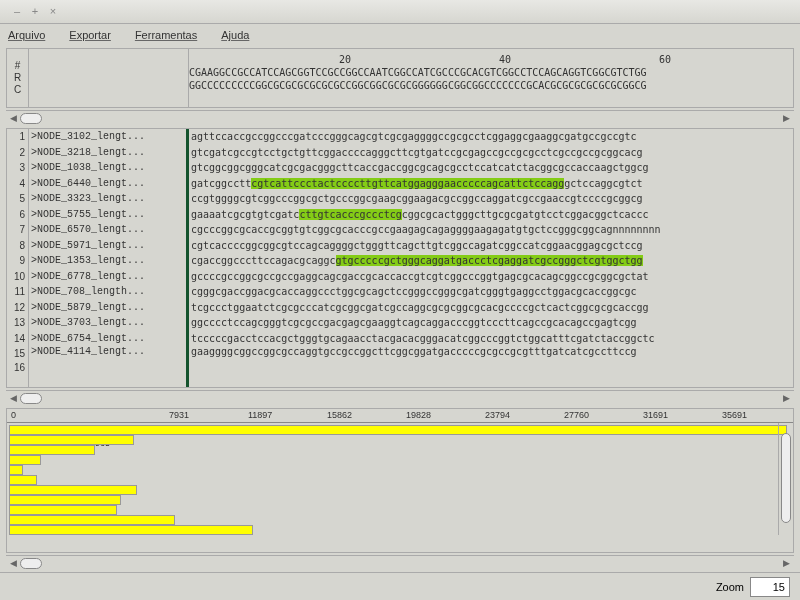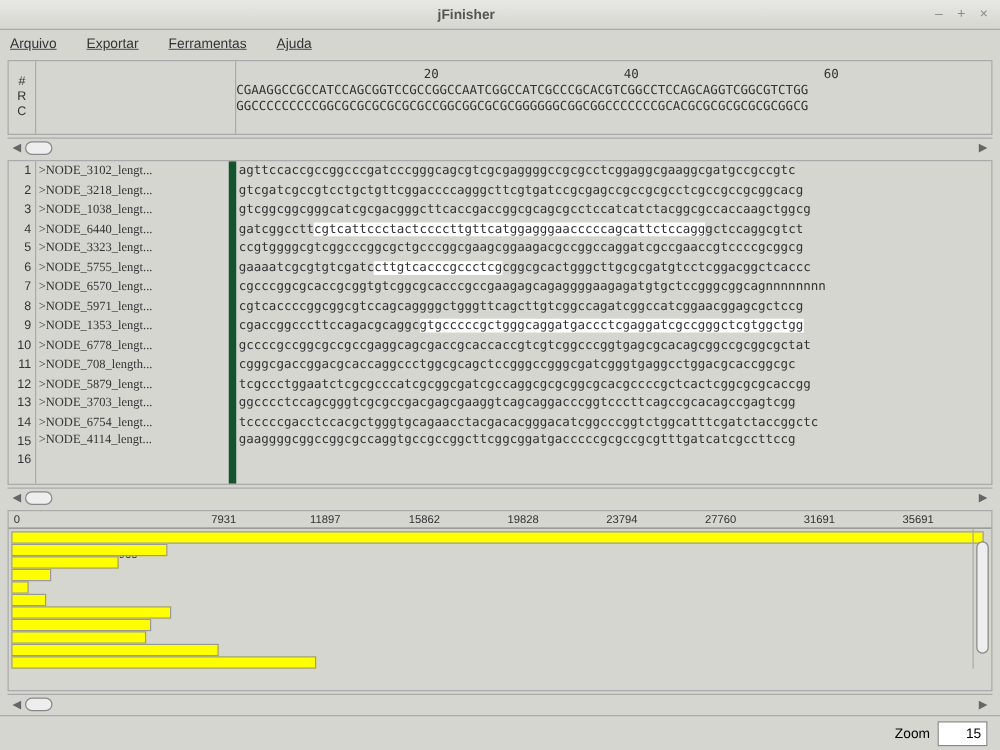--- a/index.html
+++ b/index.html
@@ -17,40 +17,39 @@
 .ref-col { flex: 1; font-family: monospace; font-size: 10px; line-height: 13px; padding-top: 4px; overflow: hidden; white-space: nowrap; color: #333; }
 .ticks { display: flex; position: relative; height: 13px; }
 .tick { position: absolute; font-size: 10px; }
 .hscroll { height: 16px; background: #d6d6d0; border-top: 1px solid #aaa; position: relative; }
 .hscroll .thumb { position: absolute; left: 14px; top: 2px; width: 22px; height: 11px; background: #eee; border: 1px solid #888; border-radius: 6px; }
 .hscroll .arrow { position: absolute; top: 2px; width: 11px; height: 11px; color: #666; text-align: center; line-height: 11px; font-size: 9px; }
 .hscroll .arrow.l { left: 2px; }
 .hscroll .arrow.r { right: 2px; }
 .main-panel { height: 260px; display: flex; overflow: hidden; }
 .num-col { width: 22px; border-right: 1px solid #aaa; font-size: 10px; text-align: right; padding-right: 3px; color: #333; }
-.name-col { width: 160px; border-right: 6px solid #14532d; font-family: Liberation Serif, serif; font-size: 10px; color: #333; overflow: hidden; }
+.name-col { width: 160px; border-right: 3px solid #14532d; font-family: Liberation Mono, monospace; font-size: 10px; color: #333; overflow: hidden; }
 .seq-col { flex: 1; font-family: monospace; font-size: 10px; color: #333; overflow: hidden; white-space: nowrap; }
 .row { height: 15.5px; line-height: 15.5px; padding-left: 2px; }
 .row.clipped { height: 12px; line-height: 12px; overflow: hidden; }
-.hl { background: #ffffff; }
+.hl { background: #84cc16; }
 .coverage-panel { height: 145px; position: relative; }
 .axis { height: 14px; font-size: 9px; position: relative; color: #333; border-bottom: 1px solid #888; }
 .axis .atick { position: absolute; top: 1px; }
 .bars { position: relative; height: 112px; }
 .bar { position: absolute; height: 9.5px; background: #ffff00; border: 1px solid #999; }
 .vscroll { position: absolute; right: 0; top: 14px; width: 15px; height: 112px; border-left: 1px solid #aaa; }
 .vscroll .vthumb { position: absolute; left: 2px; top: 10px; width: 10px; height: 90px; background: #eee; border: 1px solid #888; border-radius: 5px; }
 .statusbar { position: absolute; bottom: 0; left: 0; right: 0; height: 28px; border-top: 1px solid #aaa; display: flex; align-items: center; justify-content: flex-end; padding: 0 10px; gap: 6px; background: #d6d6d0; }
 .zoom-input { width: 40px; height: 20px; border: 1px solid #888; background: #fff; text-align: right; padding-right: 4px; font-size: 11px; }
 </style>
 </head>
 <body>
 
 <div class="titlebar">
-  <div class="title">jFinisher</div>
   <div class="winbtn">–</div>
   <div class="winbtn">+</div>
   <div class="winbtn">×</div>
 </div>
 
 <div class="menubar">
   <span>Arquivo</span>
   <span>Exportar</span>
   <span>Ferramentas</span>
   <span>Ajuda</span>

